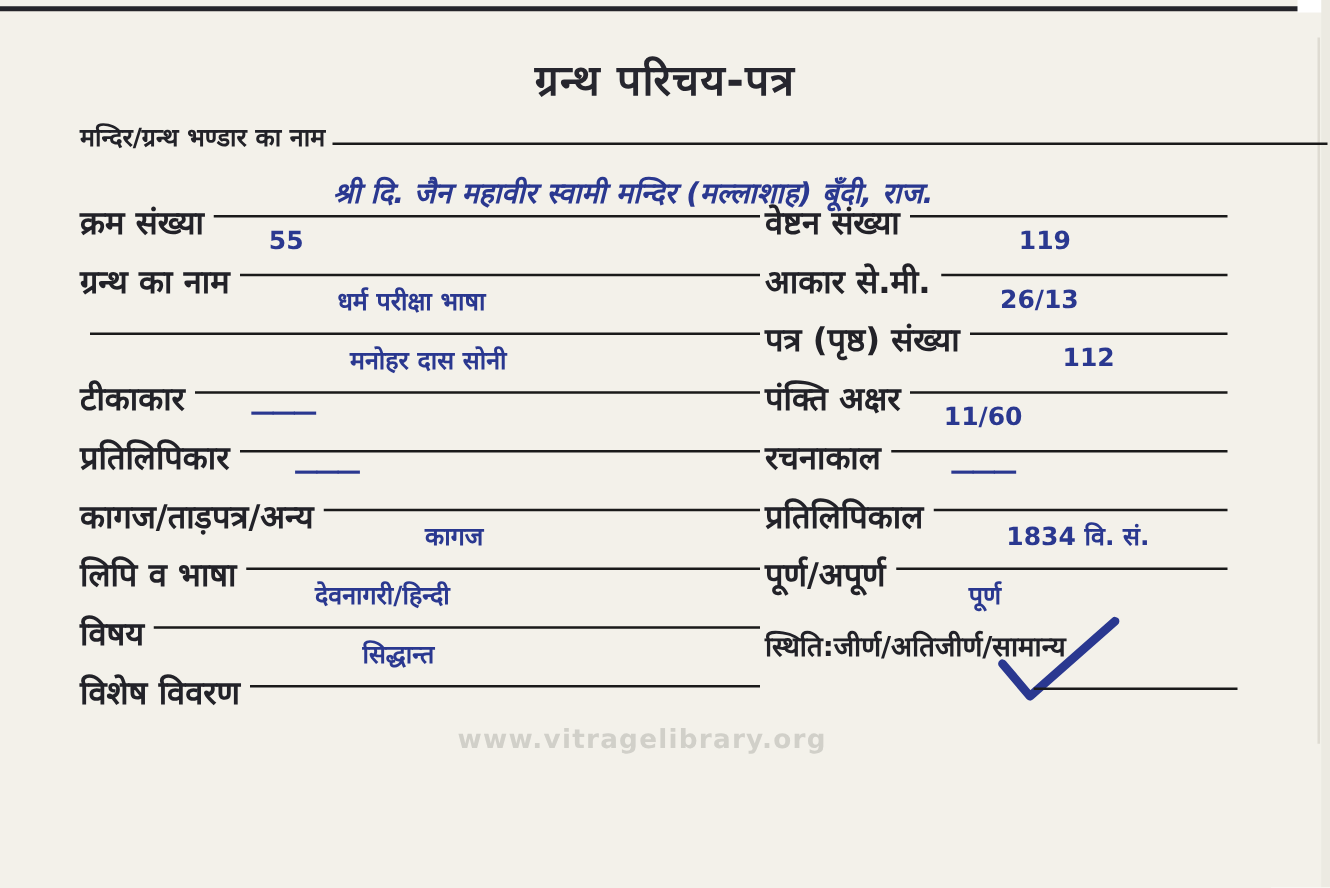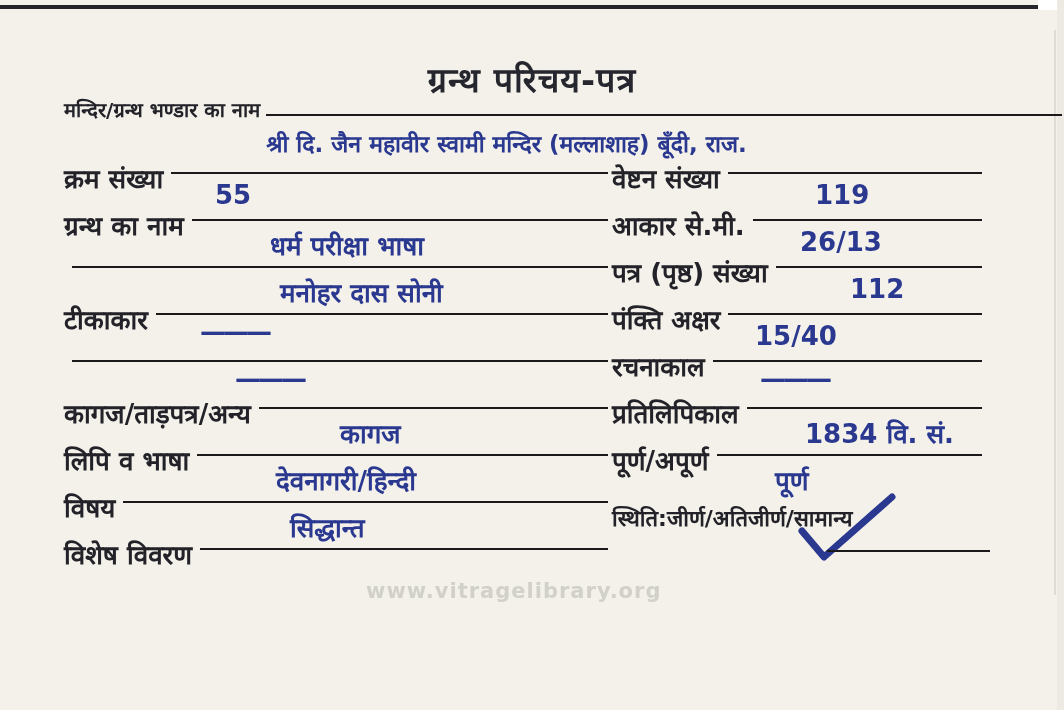--- a/index.html
+++ b/index.html
@@ -10,48 +10,48 @@
   html,body{width:1064px;height:710px;overflow:hidden;}
   body{font-family:"DejaVu Sans", sans-serif;background:#fff;}
   .card{position:relative;width:1064px;height:710px;background:var(--paper);overflow:hidden;}
 
   
   .top-edge{position:absolute;left:0;top:5px;width:1052px;height:4px;background:#24242a;}
   .top-right-notch{position:absolute;right:0;top:0;width:26px;height:10px;background:#ffffff;}
   .right-fold{position:absolute;left:1054px;top:30px;width:2px;height:565px;background:#dedbd2;}
   .right-shade{position:absolute;right:0;top:0;width:7px;height:100%;background:#eceae2;}
 
-  .title{position:absolute;left:0;top:56px;width:1064px;text-align:center;
+  .title{position:absolute;left:0;top:40px;width:1064px;text-align:center;
          font-size:34px;font-weight:bold;color:#26262e;letter-spacing:1px;}
 
   .label{font-size:26px;font-weight:bold;color:var(--label_black);white-space:nowrap;line-height:1.25;}
-  .value{color:var(--ink_blue);font-size:26px;font-weight:bold;white-space:nowrap;}
+  .value{color:var(--ink_blue);font-size:20px;font-weight:bold;white-space:nowrap;}
 
   
   .header-row{position:absolute;left:64px;top:98px;width:998px;display:flex;}
   .header-row .label{font-size:20px;}
   .header-value{flex:1;margin-left:6px;margin-top:16px;border-top:2.5px solid var(--rule_black);
-                padding-top:11px;}
+                padding-top:21px;font-style:italic;}
   .header-value .value{font-size:23px;}
 
   
   .col{position:absolute;top:163px;}
   .col-left{left:64px;width:544px;}
   .col-right{left:612px;width:370px;}
 
   .row{position:relative;height:47px;}
   .row-top{display:flex;align-items:flex-start;}
   .rule{flex:1;margin-left:8px;margin-top:9px;border-top:2.5px solid var(--rule_black);}
   .row .value{position:absolute;top:17px;left:150px;}
   .dash .value{letter-spacing:-3px;top:13px;}
 
   
   .l0 .value{left:151px}.l1 .value{left:206px}.l2 .value{left:216px}
   .l3 .value{left:136px}.l4 .value{left:171px}.l5 .value{left:276px}
-  .l6 .value{left:212px}.l7 .value{left:156px}.l8 .value{left:226px}
+  .l6 .value{left:188px}.l7 .value{left:156px}.l8 .value{left:226px}
   
   .r0 .value{left:203px}.r1 .value{left:188px}.r2 .value{left:238px}
   .r3 .value{left:143px}.r4 .value{left:148px}.r5 .value{left:193px}
   .r6 .value{left:163px}
 
   
   .status-row .label{font-size:22px;margin-top:13px;}
   .checked-word{position:relative;display:inline-block;}
   .check-svg{position:absolute;left:-14px;top:-14px;width:126px;height:72px;overflow:visible;}
   .status-rule{position:absolute;left:215px;top:58px;width:163px;border-top:2.5px solid var(--rule_black);}
@@ -101,20 +101,21 @@
   </div>
       <div class="row l3 dash">
     <div class="row-top">
       <span class="label">टीकाकार</span>
       <span class="rule"></span>
     </div>
     <span class="value">———</span>
   </div>
       <div class="row l4 dash">
     <div class="row-top">
+      <span class="label">प्रतिलिपिकार</span>
       <span class="rule"></span>
     </div>
     <span class="value">———</span>
   </div>
       <div class="row l5">
     <div class="row-top">
       <span class="label">कागज/ताड़पत्र/अन्य</span>
       <span class="rule"></span>
     </div>
     <span class="value">कागज</span>
@@ -163,21 +164,21 @@
       <span class="label">पत्र (पृष्ठ) संख्या</span>
       <span class="rule"></span>
     </div>
     <span class="value">112</span>
   </div>
         <div class="row r3">
     <div class="row-top">
       <span class="label">पंक्ति अक्षर</span>
       <span class="rule"></span>
     </div>
-    <span class="value">15/40</span>
+    <span class="value">11/60</span>
   </div>
         <div class="row r4 dash">
     <div class="row-top">
       <span class="label">रचनाकाल</span>
       <span class="rule"></span>
     </div>
     <span class="value">———</span>
   </div>
         <div class="row r5">
     <div class="row-top">

